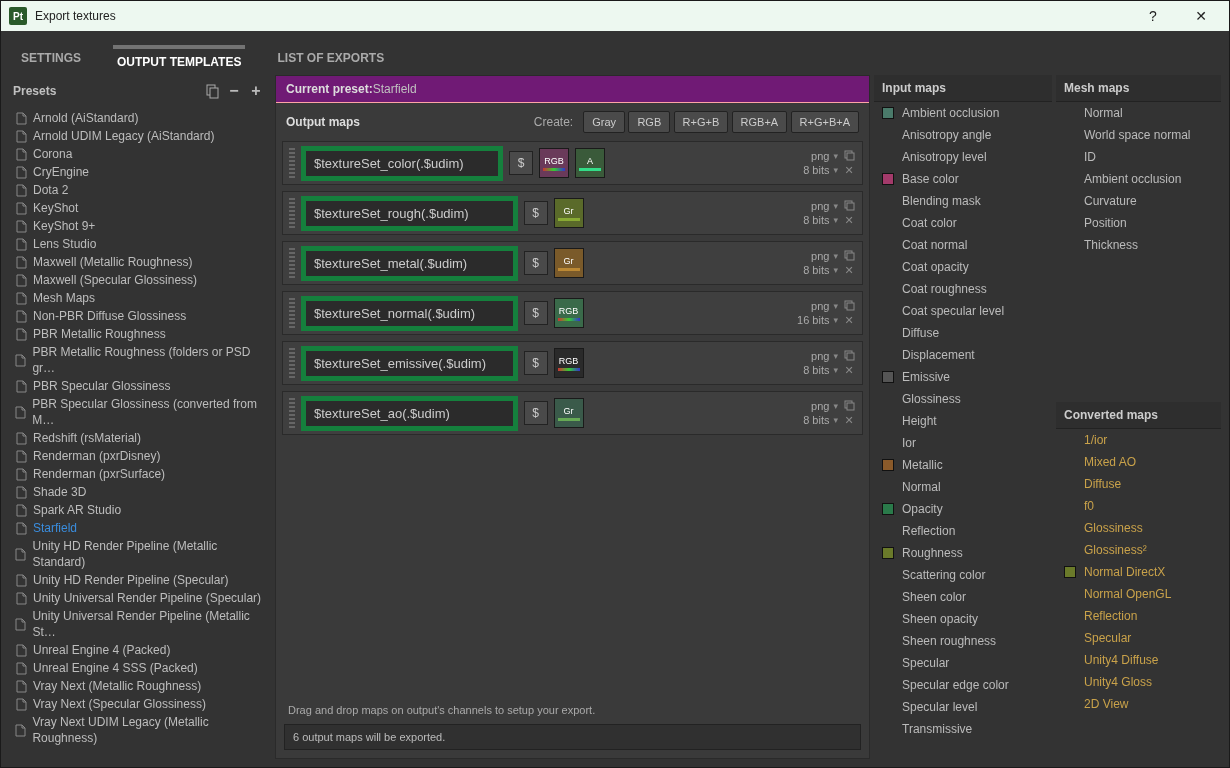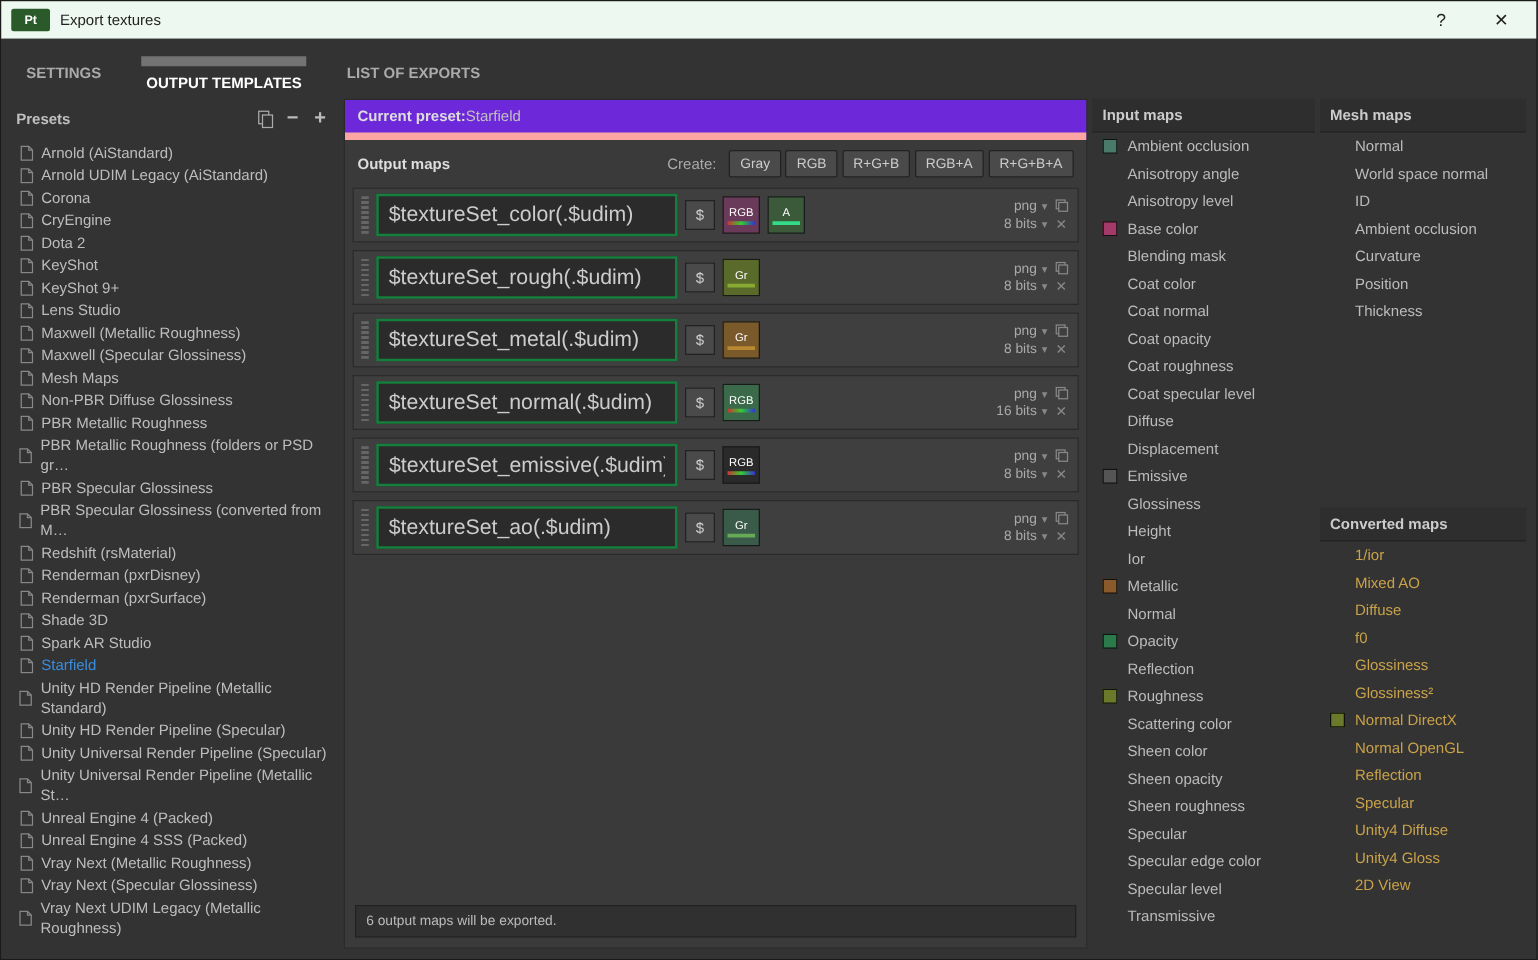--- a/index.html
+++ b/index.html
@@ -23,21 +23,21 @@
 .titlebar {
   height: 30px;
   background: #edf8f0;
   color: #222;
   display: flex;
   align-items: center;
   padding: 0 8px;
   gap: 8px;
 }
 .titlebar .app-icon {
-  width: 31px;
+  width: 18px;
   height: 18px;
   background: #2a5a2a;
   color: #fff;
   display: flex;
   align-items: center;
   justify-content: center;
   font-size: 10px;
   font-weight: bold;
   border-radius: 2px;
 }
@@ -66,21 +66,21 @@
   font-size: 12px;
   font-weight: bold;
 }
 .tabbar .tab {
   padding: 6px 4px;
   cursor: pointer;
   color: #aaa;
 }
 .tabbar .tab.active {
   color: #fff;
-  border-top: 8px solid #737373;
+  border-top: 4px solid #737373;
 }
 .main-panels {
   flex: 1;
   display: flex;
   gap: 4px;
   overflow: hidden;
 }
 
 .presets-col {
   width: 262px;
@@ -132,22 +132,22 @@
 
 .middle-col {
   flex: 1;
   display: flex;
   flex-direction: column;
   background: #3a3a3a;
   border: 1px solid #2a2a2a;
 }
 .current-preset-row {
   padding: 6px 10px;
-  background: #6d28d9;
-  border-bottom: 6px solid #fca5a5;
+  background: #701a75;
+  border-bottom: 1px solid #fca5a5;
 }
 .current-preset-row b { color: #ddd; }
 .output-header {
   display: flex;
   align-items: center;
   padding: 8px 10px;
   gap: 6px;
 }
 .output-header .lbl { flex: 1; font-weight: bold; color: #ddd; }
 .output-header .create-lbl { color: #aaa; margin-right: 4px; }
@@ -176,24 +176,24 @@
   height: 44px;
 }
 .grip {
   width: 6px;
   height: 30px;
   background: repeating-linear-gradient(#666 0 2px, transparent 2px 4px);
 }
 .map-name {
   flex: 1;
   background: #2b2b2b;
-  border: 2px solid #15803d;
+  border: 5px solid #15803d;
   color: #ccc;
   padding: 5px 8px;
-  font-size: 17px;
+  font-size: 13px;
 }
 .dollar-btn {
   width: 24px;
   height: 24px;
   background: #4a4a4a;
   border: 1px solid #222;
   color: #ccc;
   display: flex;
   align-items: center;
   justify-content: center;
@@ -760,20 +760,21 @@
                   </span>
                 </div>
                 <div class="line">
                   <span>8 bits</span>
                   <span class="chev">▾</span>
                   <span class="x-ic">✕</span>
                 </div>
               </div>
             </div>
           </div>
+        <div class="drag-hint">Drag and drop maps on output's channels to setup your export.</div>
         <div class="status-row">6 output maps will be exported.</div>
       </div>
 
       <div class="right-col">
         <div class="panel-header">Input maps</div>
         <div class="item-list" id="input-maps-list">
             <div class="li-item">
               <span class="sw" style="background: rgb(74, 122, 106);"></span>
               <span>Ambient occlusion</span>
             </div>

